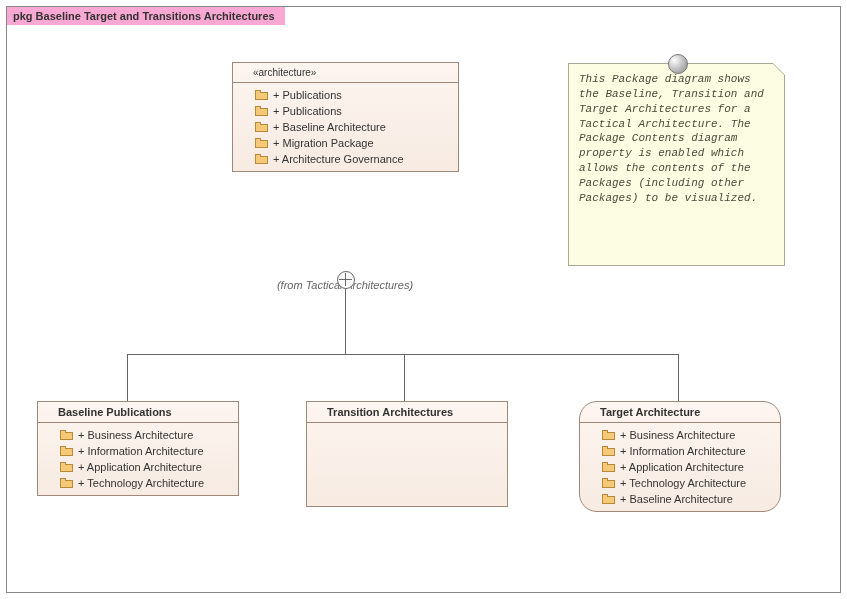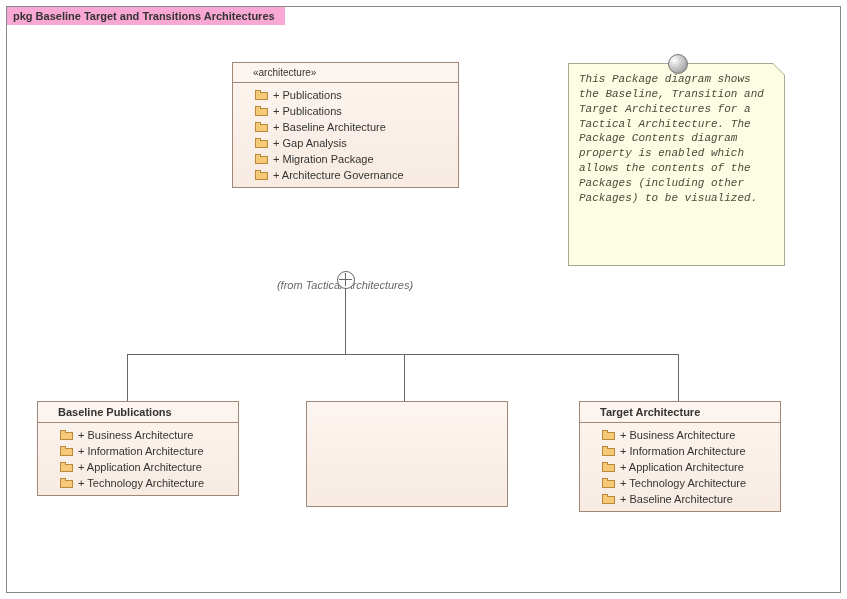--- a/index.html
+++ b/index.html
@@ -48,24 +48,20 @@
         <div class="pkg-row">
             <span class="folder-icon"></span>
             <span>+ Publications</span>
           </div>
         <div class="pkg-row">
             <span class="folder-icon"></span>
             <span>+ Baseline Architecture</span>
           </div>
         <div class="pkg-row">
             <span class="folder-icon"></span>
-            <span>+ Gap Analysis</span>
-          </div>
-        <div class="pkg-row">
-            <span class="folder-icon"></span>
             <span>+ Migration Package</span>
           </div>
         <div class="pkg-row">
             <span class="folder-icon"></span>
             <span>+ Architecture Governance</span>
           </div>
       </div>
     </div>
     <div class="pkg-from" style="left:213px;top:272px;">(from Tactical Architectures)</div>
 
@@ -100,24 +96,27 @@
             <span>+ Application Architecture</span>
           </div>
         <div class="pkg-row">
             <span class="folder-icon"></span>
             <span>+ Technology Architecture</span>
           </div>
       </div>
     </div>
 
     <div class="pkg-box" style="left:299px;top:394px;width:200px;height:104px;">
+      <div class="pkg-head">
+        <div>Transition Architectures</div>
+      </div>
       <div class="pkg-body"></div>
     </div>
 
-    <div class="pkg-box" style="left:572px;top:394px;width:200px;">
+    <div class="pkg-box" style="left:572px;top:394px;width:200px;border-radius:18px;">
       <div class="pkg-head">
         <div>Target Architecture</div>
       </div>
       <div class="pkg-body">
         <div class="pkg-row">
             <span class="folder-icon"></span>
             <span>+ Business Architecture</span>
           </div>
         <div class="pkg-row">
             <span class="folder-icon"></span>

